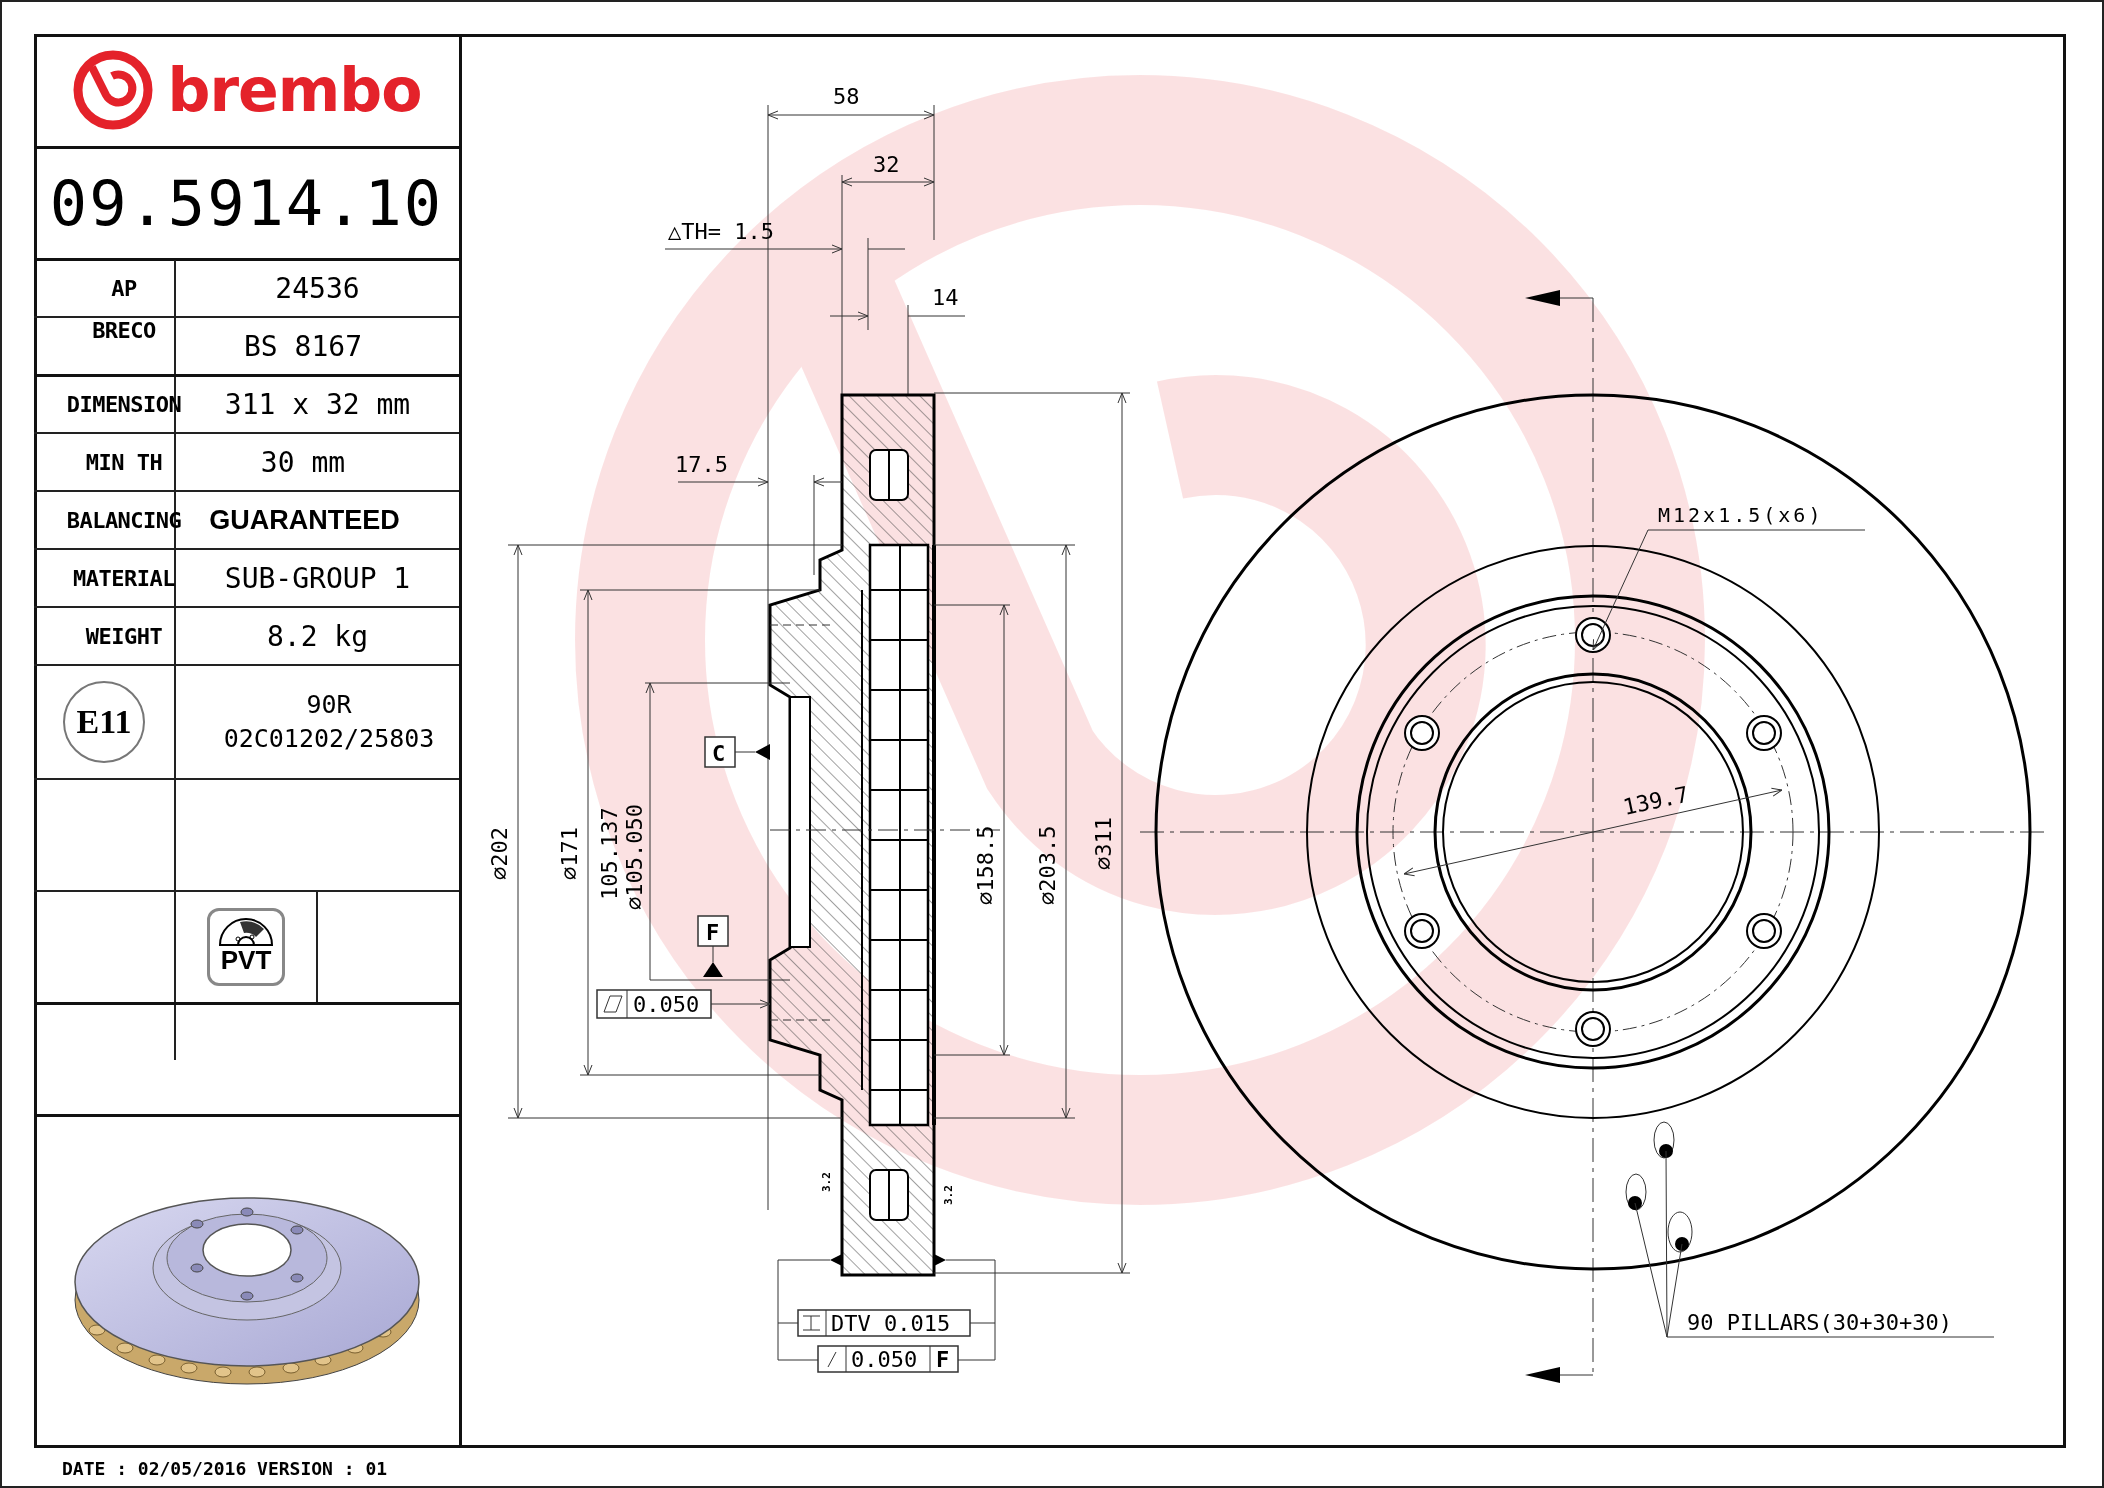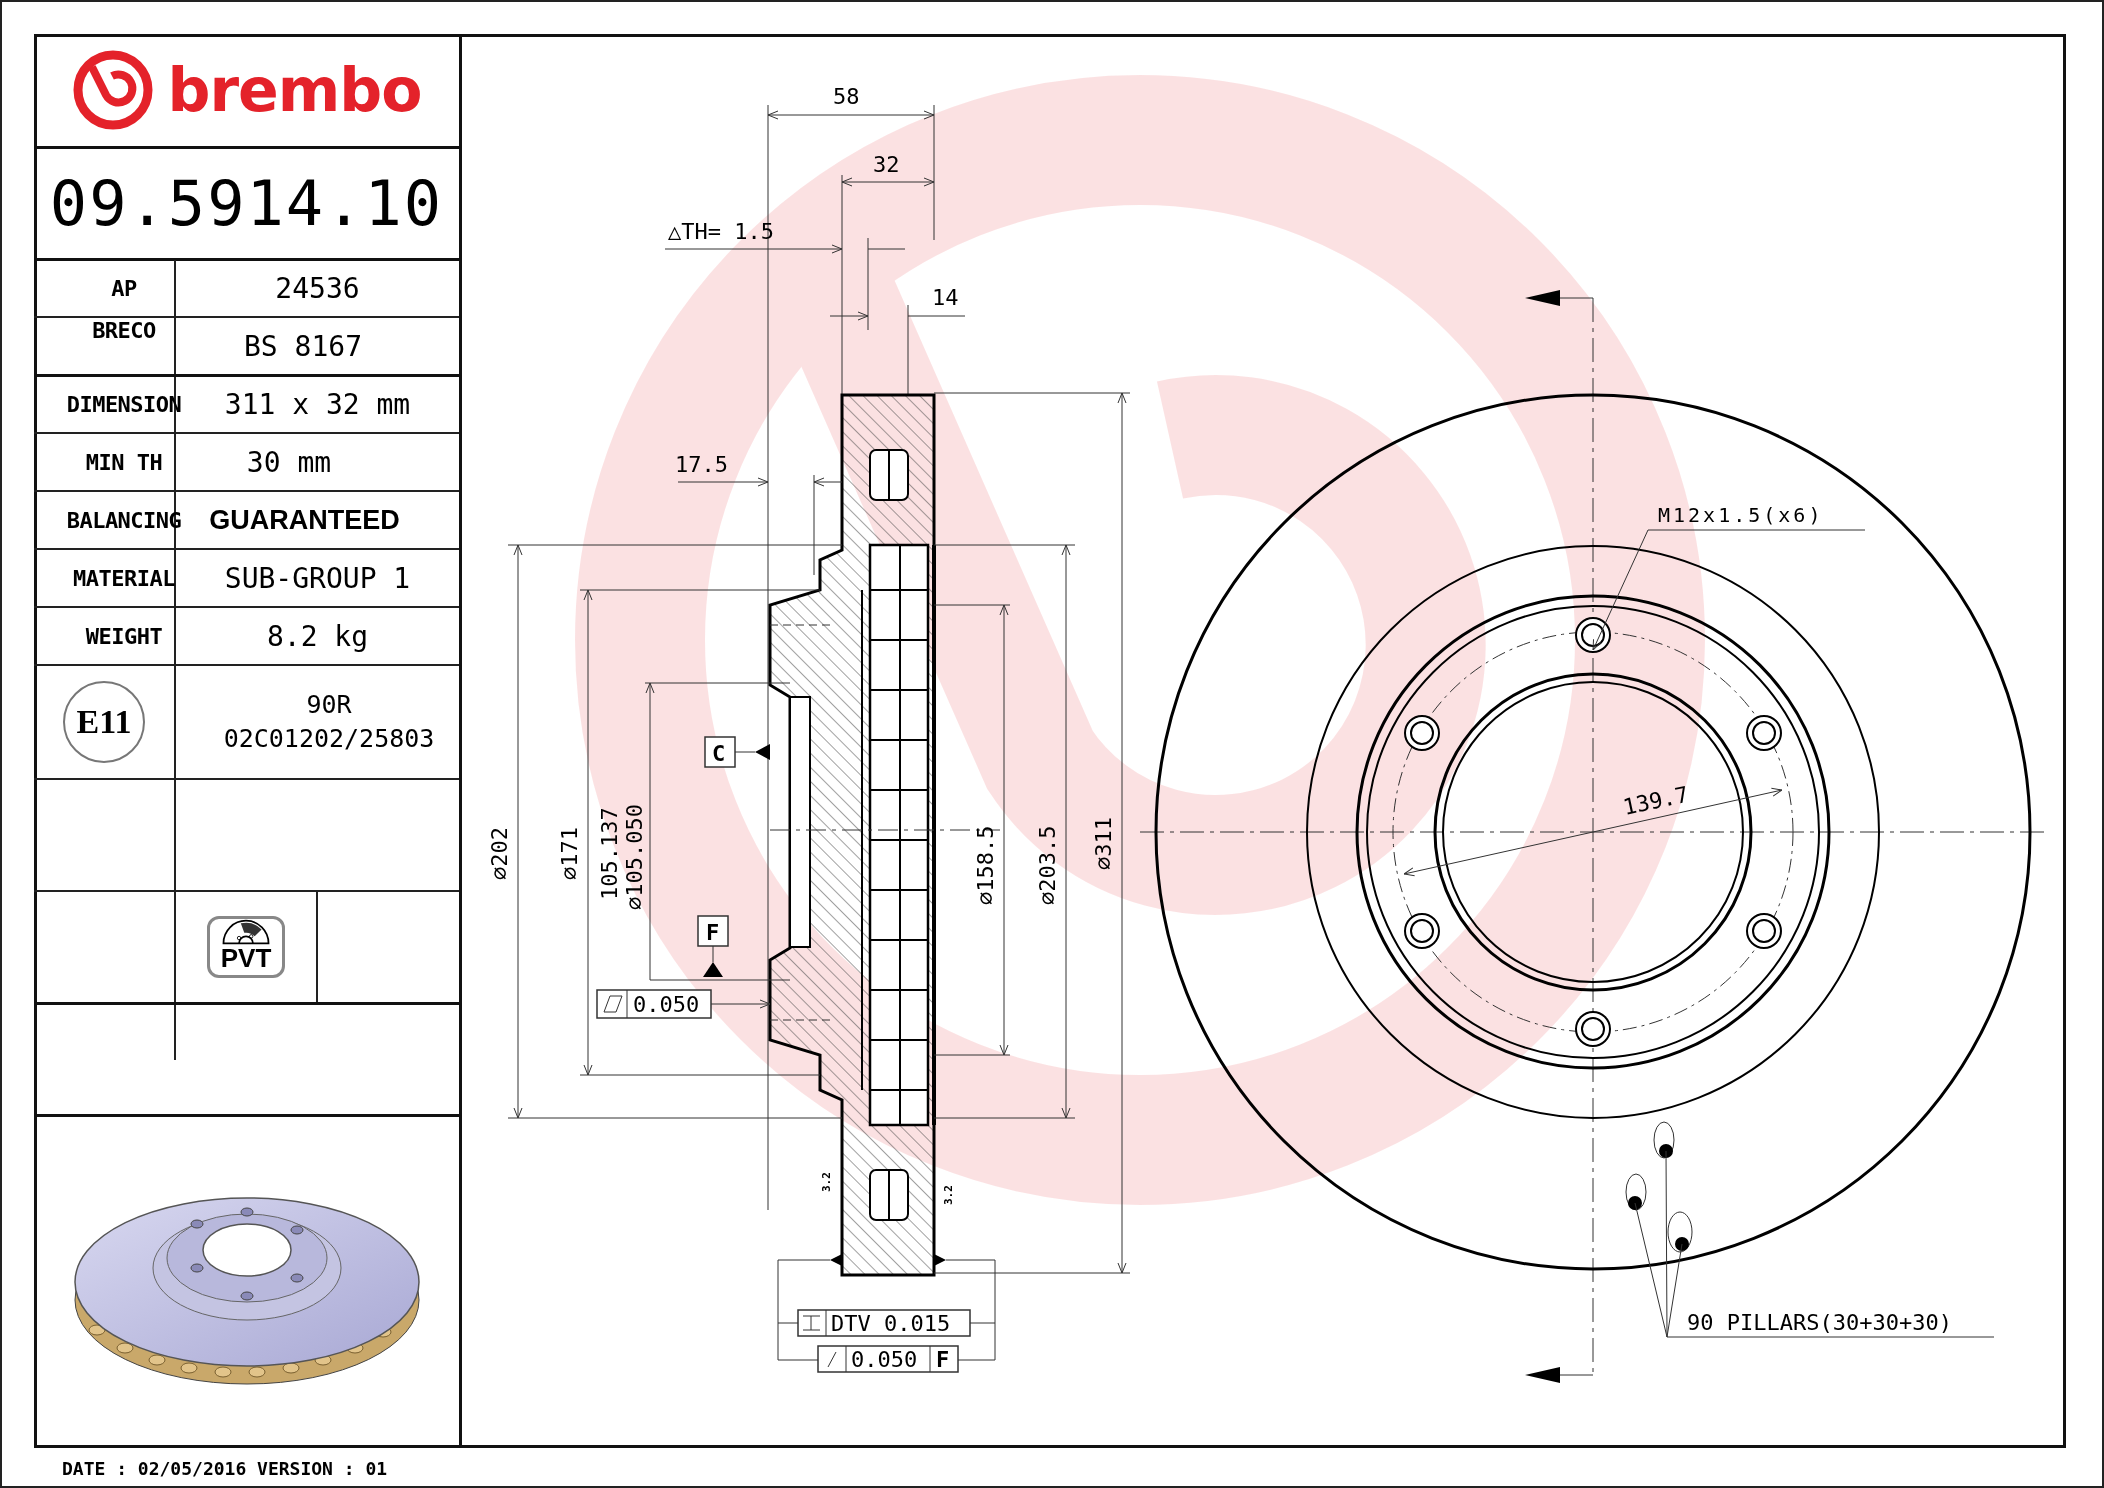--- a/index.html
+++ b/index.html
@@ -49,21 +49,21 @@
 
   <div class="cell lbl" style="left:0;top:268px;width:140px;height:56px">BRECO</div>
   <div class="cell val" style="left:142px;top:284px;width:254px;height:56px">BS 8167</div>
   <div class="hline thick" style="top:340px"></div>
 
   <div class="cell lbl" style="left:0;top:342px;width:140px;height:56px">DIMENSION</div>
   <div class="cell val" style="left:142px;top:342px;width:283px;height:56px">311 x 32 mm</div>
   <div class="hline" style="top:398px"></div>
 
   <div class="cell lbl" style="left:0;top:400px;width:140px;height:56px">MIN TH</div>
-  <div class="cell val" style="left:142px;top:400px;width:226px;height:56px">30 mm</div>
+  <div class="cell val" style="left:156px;top:400px;width:226px;height:56px">30 mm</div>
   <div class="hline" style="top:456px"></div>
 
   <div class="cell lbl" style="left:0;top:458px;width:140px;height:56px">BALANCING</div>
   <div class="cell val" style="left:142px;top:458px;width:257px;height:56px;font-family:'Liberation Sans',sans-serif;font-weight:bold;font-size:27px">GUARANTEED</div>
   <div class="hline" style="top:514px"></div>
 
   <div class="cell lbl" style="left:0;top:516px;width:140px;height:56px">MATERIAL</div>
   <div class="cell val" style="left:142px;top:516px;width:283px;height:56px">SUB-GROUP 1</div>
   <div class="hline" style="top:572px"></div>
 
@@ -77,21 +77,21 @@
   <div class="cell" style="left:142px;top:632px;width:306px;height:112px;flex-direction:column;font-family:'DejaVu Sans Mono',monospace;font-size:25px;line-height:34px">
     <span>90R</span>
     <span>02C01202/25803</span>
   </div>
   <div class="hline" style="top:744px"></div>
 
   <div class="hline" style="top:856px"></div>
 
   <div class="vline" style="left:282px;top:856px;height:112px"></div>
   <div class="cell" style="left:142px;top:858px;width:140px;height:110px">
-    <div style="width:78px;height:62px;border:3px solid #888;border-radius:12px;box-sizing:border-box;display:flex;flex-direction:column;align-items:center;justify-content:center;padding-bottom:4px">
+    <div style="width:78px;height:78px;border:3px solid #888;border-radius:12px;box-sizing:border-box;display:flex;flex-direction:column;align-items:center;justify-content:center;padding-bottom:4px">
       <svg width="60" height="30" viewBox="0 0 60 30">
         <path d="M4 28 A26 26 0 0 1 56 28 Z" fill="none" stroke="#000" stroke-width="2"></path>
         <path d="M24 5 A26 26 0 0 1 48 12 L40 20 A14 14 0 0 0 28 16 Z" fill="#333"></path>
         <path d="M22 28 A8 8 0 0 1 38 28" fill="none" stroke="#000" stroke-width="2"></path>
         <circle cx="22" cy="22" r="2" fill="none" stroke="#000"></circle>
         <circle cx="36" cy="20" r="2" fill="none" stroke="#000"></circle>
       </svg>
       <span style="font-family:'Liberation Sans',sans-serif;font-weight:bold;font-size:26px;line-height:26px">PVT</span>
     </div>
   </div>

